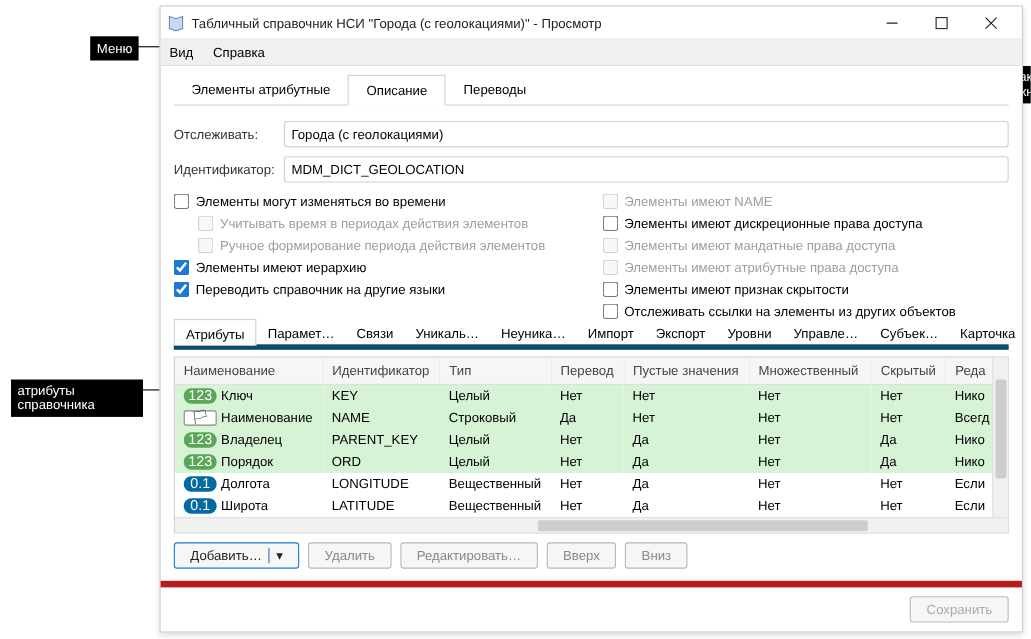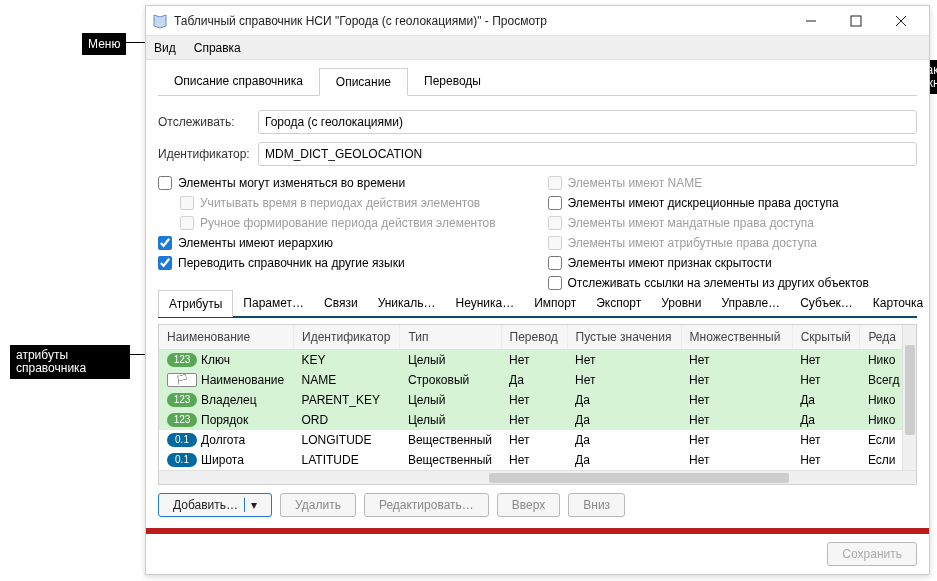--- a/index.html
+++ b/index.html
@@ -34,32 +34,32 @@
 .form-row input.text { flex: 1; height: 24px; padding: 2px 6px; border: 1px solid #cfcfcf; border-radius: 3px; background: #fff; }
 
 .checkgrid { display: flex; margin-top: 10px; gap: 20px; }
 .checkcol { flex: 1; display: flex; flex-direction: column; gap: 6px; }
 .chk { display: flex; align-items: center; gap: 6px; }
 .chk input { width: 14px; height: 14px; accent-color: #1e78d6; }
 .chk.indent { padding-left: 22px; }
 .chk.disabled { color: #9e9e9e; }
 .chk label { font-size: 12px; }
 
-.subtabs { display: flex; border-bottom: 2px solid #0c4a6e; height: 28px; }
+.subtabs { display: flex; border-bottom: 5px solid #0c4a6e; height: 28px; }
 .subtabs .stab { padding: 6px 10px; cursor: pointer; white-space: nowrap; }
 .subtabs .stab.active { border: 1px solid #d0d0d0; border-bottom: 1px solid #fff; background: #fff; margin-bottom: -1px; }
 
 .grid-wrap { border: 1px solid #d0d0d0; margin-top: 6px; }
 .grid { width: 100%; border-collapse: collapse; padding-left: 41px; }
 .grid th, .grid td { text-align: left; padding: 3px 8px; font-size: 12px; white-space: nowrap; overflow: hidden; text-overflow: ellipsis; }
 .grid thead th { background: #f6f6f6; border-bottom: 1px solid #e0e0e0; border-right: 1px solid #ececec; font-weight: normal; color: #444; height: 24px; }
 .grid tbody tr { height: 20px; }
 .grid tbody tr.hl td { background: #d6f3d6; }
 .grid td.namecell { display: flex; align-items: center; gap: 4px; }
-.rowicon { width: 30px; height: 14px; display: inline-flex; align-items: center; justify-content: center; border-radius: 7px; font-size: 10px; color: #fff; }
+.rowicon { width: 30px; height: 14px; display: inline-flex; align-items: center; justify-content: center; border-radius: 7px; font-size: 13px; color: #fff; }
 .rowicon.num { background: #5aa657; }
 .rowicon.dec { background: #0369a1; }
 .rowicon.flag { background: #fff; border: 1px solid #888; color: #444; border-radius:2px;}
 .scrollh { height: 14px; background: #f0f0f0; border-top: 1px solid #e0e0e0; position: relative; }
 .scrollh::before { content: ""; position: absolute; left: 330px; top: 2px; height: 10px; width: 300px; background: #cdcdcd; border-radius: 2px; }
 .vscroll { position: absolute; right: 0; top: 0; width: 14px; height: 100%; background: #f0f0f0; border-left: 1px solid #e0e0e0; }
 .vscroll::before { content:""; position:absolute; top:20px; left:2px; width:10px; height:90px; background:#cdcdcd; border-radius:2px; }
 .gridbody { position: relative; }
 
 .btnrow { display: flex; gap: 8px; margin-top: 8px; }
@@ -122,21 +122,21 @@
     </div>
   </div>
 
   <div class="menubar">
     <span>Вид</span>
     <span>Справка</span>
   </div>
 
   <div class="content">
     <div class="tabs-top">
-      <div class="tab">Описание справочника</div>
+      <div class="tab">Элементы атрибутные</div>
       <div class="tab active">Описание</div>
       <div class="tab">Переводы</div>
     </div>
 
     <div class="form-area">
       <div class="form-row">
         <label>Отслеживать:</label>
         <input class="text" value="Города (с геолокациями)" style="">
       </div>
       <div class="form-row">

